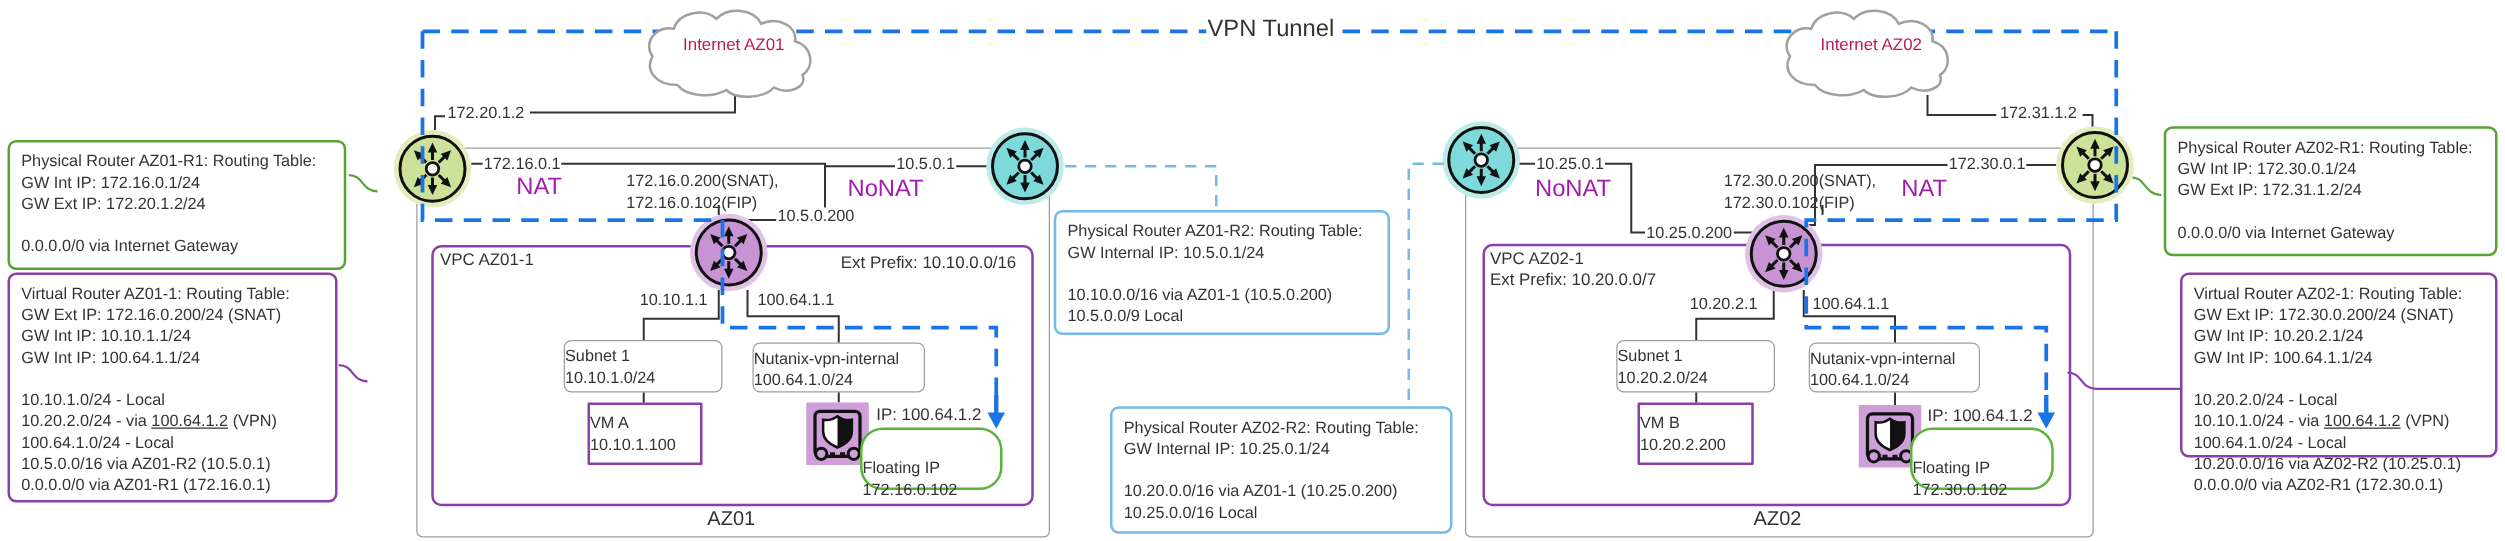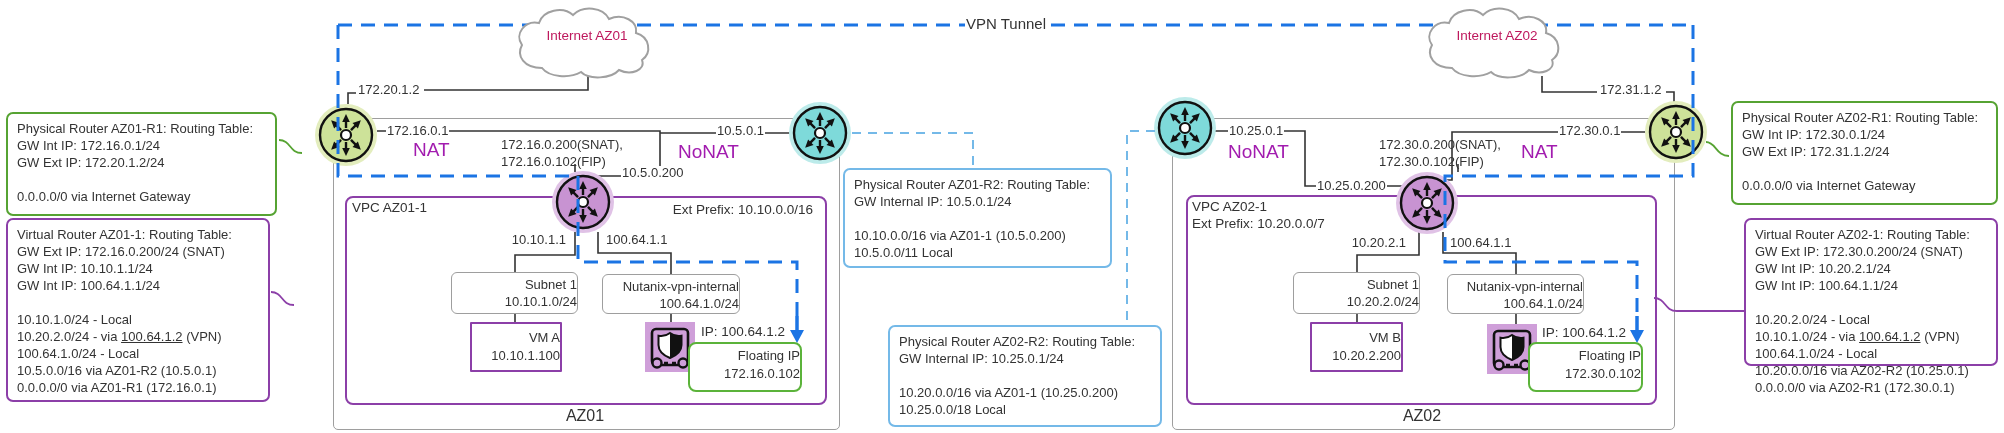--- a/index.html
+++ b/index.html
@@ -6,25 +6,25 @@
   #stage{position:relative;width:2004px;height:433px;background:#fff;overflow:hidden;
          font-family:"Liberation Sans", sans-serif;}
   .zone{position:absolute;border:1.6px solid #9e9e9e;border-radius:5px;z-index:1;background:transparent}
   .vpc{position:absolute;border:2.4px solid #8c3fa8;border-radius:8px;z-index:1;background:transparent}
   .box{position:absolute;background:#fff;border-radius:7px;color:#333;font-size:13px;line-height:17px;
        padding:6px 9px;box-sizing:border-box;z-index:1;white-space:nowrap}
   .gbox{border:2px solid #56a332}
   .pbox{border:2.2px solid #8c3fa8}
   .bbox{border:2px solid #74b9e8}
   .bl{height:17px}
-  .node{position:absolute;background:#fff;text-align:right;color:#333;font-size:13px;line-height:17px;
+  .node{position:absolute;background:#fff;text-align:left;color:#333;font-size:13px;line-height:17px;
         box-sizing:border-box;padding-top:3px;z-index:1;border-radius:6px;white-space:nowrap}
   .gray{border:1.6px solid #9e9e9e}
   .pur{border:2.2px solid #8c3fa8;border-radius:1px;line-height:18px;padding-top:5px}
-  .grn{border:2.2px solid #5bb33a;border-radius:8px;z-index:3;line-height:18px;padding-top:3px}
+  .grn{border:2.2px solid #5bb33a;border-radius:18px;z-index:3;line-height:18px;padding-top:21px}
   .lbl{position:absolute;color:#333;font-size:13px;line-height:14px;background:#fff;padding:0 1px;
        z-index:3;white-space:nowrap}
   .natlbl{position:absolute;font-weight:normal;font-size:19px;color:#a21caf;z-index:3;white-space:nowrap}
   .zlbl{position:absolute;font-size:16px;color:#333;z-index:2;text-align:center;white-space:nowrap}
   .vpclbl{position:absolute;font-size:13.5px;color:#333;z-index:2;white-space:nowrap}
   .cloudlbl{position:absolute;font-size:13.5px;color:#be185d;z-index:3;text-align:center;white-space:nowrap}
   .tr{text-align:right}
   .link{text-decoration:underline}
   svg.layer{position:absolute;left:0;top:0;z-index:2}
 </style>
@@ -98,29 +98,29 @@
     <div>100.64.1.0/24 - Local</div>
     <div>10.5.0.0/16 via AZ01-R2 (10.5.0.1)</div>
     <div>0.0.0.0/0 via AZ01-R1 (172.16.0.1)</div>
   </div>
 
   <div class="box bbox" style="left:843px;top:168px;width:269px;height:100px">
     <div>Physical Router AZ01-R2: Routing Table:</div>
     <div>GW Internal IP: 10.5.0.1/24</div>
     <div class="bl"></div>
     <div>10.10.0.0/16 via AZ01-1 (10.5.0.200)</div>
-    <div>10.5.0.0/11 Local</div>
+    <div>10.5.0.0/9 Local</div>
   </div>
 
   <div class="box bbox" style="left:888px;top:325px;width:274px;height:102px">
     <div>Physical Router AZ02-R2: Routing Table:</div>
     <div>GW Internal IP: 10.25.0.1/24</div>
     <div class="bl"></div>
     <div>10.20.0.0/16 via AZ01-1 (10.25.0.200)</div>
-    <div>10.25.0.0/18 Local</div>
+    <div>10.25.0.0/16 Local</div>
   </div>
 
   <div class="box gbox" style="left:1731px;top:101px;width:267px;height:104px">
     <div>Physical Router AZ02-R1: Routing Table:</div>
     <div>GW Int IP: 172.30.0.1/24</div>
     <div>GW Ext IP: 172.31.1.2/24</div>
     <div class="bl"></div>
     <div>0.0.0.0/0 via Internet Gateway</div>
   </div>
 
@@ -243,21 +243,21 @@
 
     <g stroke="#74b9e8" stroke-width="2" fill="none" stroke-dasharray="9 7">
       <path d="M852,133 L973,133 L973,167"></path>
       <path d="M1155,131 L1127,131 L1127,324"></path>
     </g>
 
     <use href="#cloud" transform="translate(512,4)" fill="#fff" stroke="#a0a0a0" stroke-width="2"></use>
     <use href="#cloud" transform="translate(1422,4)" fill="#fff" stroke="#a0a0a0" stroke-width="2"></use>
   </svg>
 
-  <div class="lbl" style="left:965px;top:17px;font-size:15px">VPN Tunnel</div>
+  <div class="lbl" style="left:965px;top:17px;font-size:19px">VPN Tunnel</div>
   <div class="cloudlbl" style="left:527px;top:28px;width:120px">Internet AZ01</div>
   <div class="cloudlbl" style="left:1437px;top:28px;width:120px">Internet AZ02</div>
 
   <div class="natlbl" style="left:413px;top:139px">NAT</div>
   <div class="natlbl" style="left:678px;top:141px">NoNAT</div>
   <div class="natlbl" style="left:1228px;top:141px">NoNAT</div>
   <div class="natlbl" style="left:1521px;top:141px">NAT</div>
 
   <div class="lbl" style="left:357px;top:83px">172.20.1.2</div>
   <div class="lbl" style="left:386px;top:124px">172.16.0.1</div>

